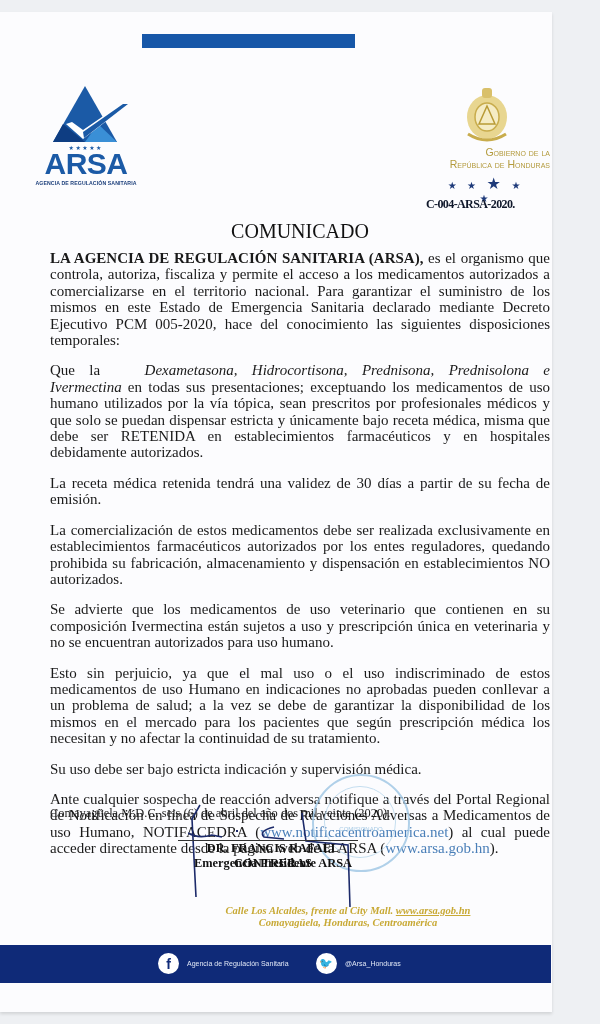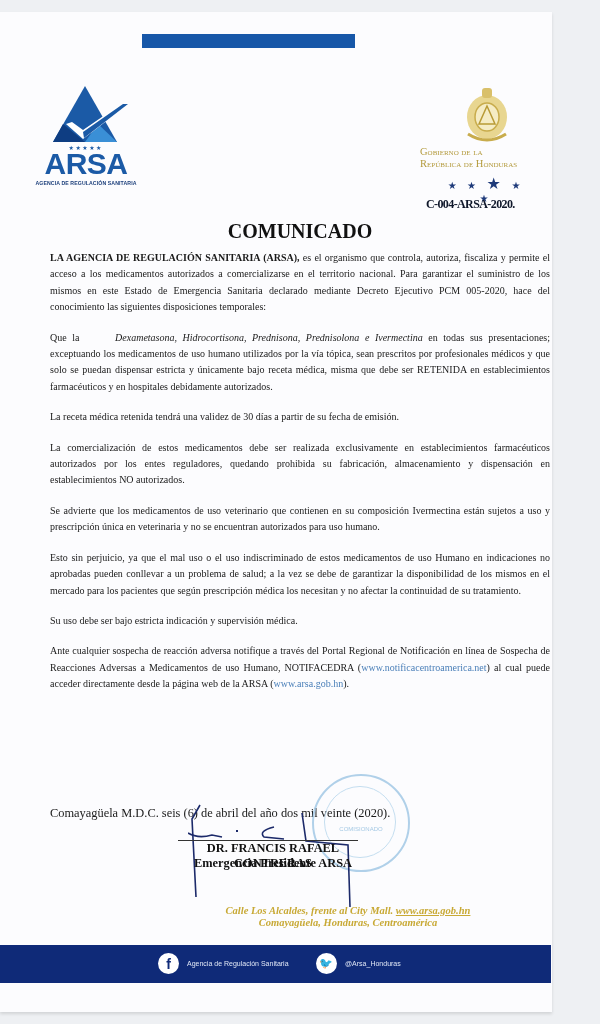--- a/index.html
+++ b/index.html
@@ -3,26 +3,26 @@
 <meta charset="utf-8">
 <style>
   html, body { margin:0; padding:0; }
   body { width:600px; height:1024px; background:#eef0f3; position:relative; overflow:hidden; font-family:"Liberation Serif", serif; }
   .page { position:absolute; left:0; top:12px; width:552px; height:1000px; background:#fcfcfe; box-shadow:0 2px 3px rgba(0,0,0,0.12); }
   .top-bar { position:absolute; left:142px; top:22px; width:213px; height:14px; background:#1757a8; }
   .arsa-logo { position:absolute; left:28px; top:72px; width:115px; height:110px; }
   .arsa-word { position:absolute; left:32px; top:137px; width:108px; text-align:center; font-family:"Liberation Sans", sans-serif; font-weight:bold; font-size:30px; color:#1b5aa6; letter-spacing:-0.5px; line-height:30px; }
   .arsa-sub { position:absolute; left:28px; top:168px; width:116px; text-align:center; font-family:"Liberation Sans", sans-serif; font-weight:bold; font-size:5.2px; color:#1b3e7a; letter-spacing:0.1px; }
   .gov-emblem { position:absolute; left:462px; top:72px; width:50px; height:60px; }
-  .gov-text { position:absolute; left:420px; top:134px; width:130px; text-align:left; font-family:Liberation Serif, serif; font-size:10.5px; color:#b39a3c; font-variant:small-caps; line-height:12px; }
+  .gov-text { position:absolute; left:420px; top:134px; width:130px; text-align:right; font-family:Liberation Sans, sans-serif; font-size:10.5px; color:#b39a3c; font-variant:small-caps; line-height:12px; }
   .gov-stars { position:absolute; left:440px; top:162px; width:92px; text-align:center; color:#1e3a7a; font-size:10px; letter-spacing:4px; }
   .gov-stars .big { font-size:16px; }
   .doc-code { position:absolute; left:426px; top:185px; font-family:"Liberation Serif", serif; font-weight:bold; font-size:12px; color:#0f172a; letter-spacing:-0.6px; }
-  .title { position:absolute; left:0; width:600px; top:208px; text-align:center; font-weight:bold; font-size:20px; color:#111; }
-  .body { position:absolute; left:50px; width:500px; top:238px; font-size:10px; line-height:16.4px; color:#1a1a1a; text-align:justify;font-family:Liberation Serif, serif; }
+  .title { position:absolute; left:0; width:600px; top:208px; text-align:center; font-weight:normal; font-size:20px; color:#111; }
+  .body { position:absolute; left:50px; width:500px; top:238px; font-size:15px; line-height:16.4px; color:#1a1a1a; text-align:justify;font-family:Liberation Serif, serif; }
   .body p { margin:0 0 14px 0; }
   .body b { font-weight:bold; }
   .body i { font-style:italic;margin-left:30px; }
   .body .link { color:#4a7fb8; }
   .date-line { position:absolute; left:50px; top:794px; font-size:12.4px; color:#1a1a1a; }
   .sig-line { position:absolute; left:178px; top:828px; width:180px; height:1px; background:#333; }
   .signature { position:absolute; left:188px; top:785px; width:170px; height:120px; }
   .stamp { position:absolute; left:312px; top:762px; width:94px; height:94px; border-radius:50%; border:2px solid #9ec6e4; opacity:0.8; }
   .stamp-inner { position:absolute; left:10px; top:10px; width:70px; height:70px; border-radius:50%; border:1px solid #b6d6ec; }
   .stamp-text { position:absolute; left:0; top:50px; width:94px; text-align:center; font-family:"Liberation Sans", sans-serif; font-size:6px; color:#8dbbdd; }

